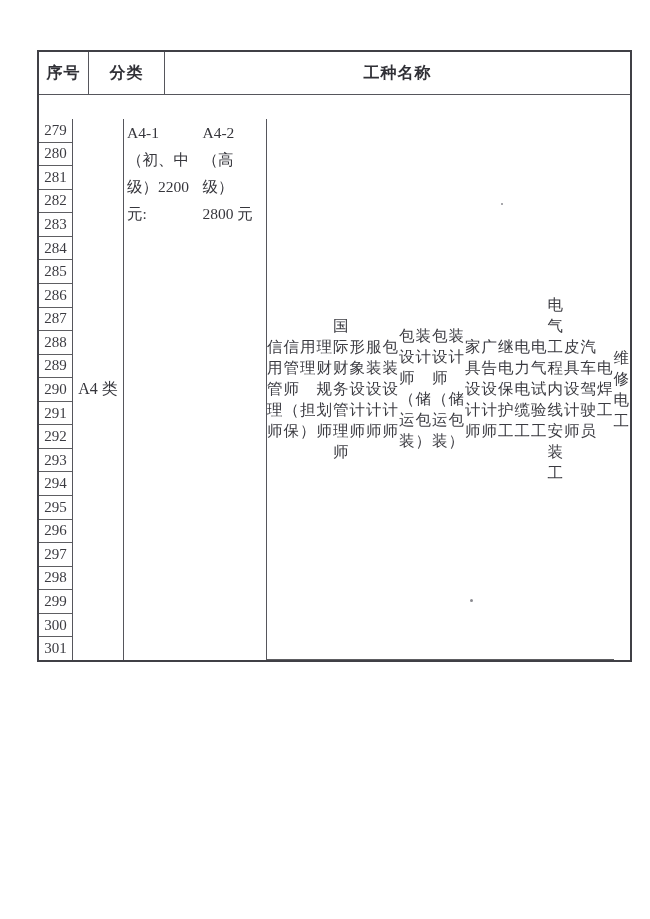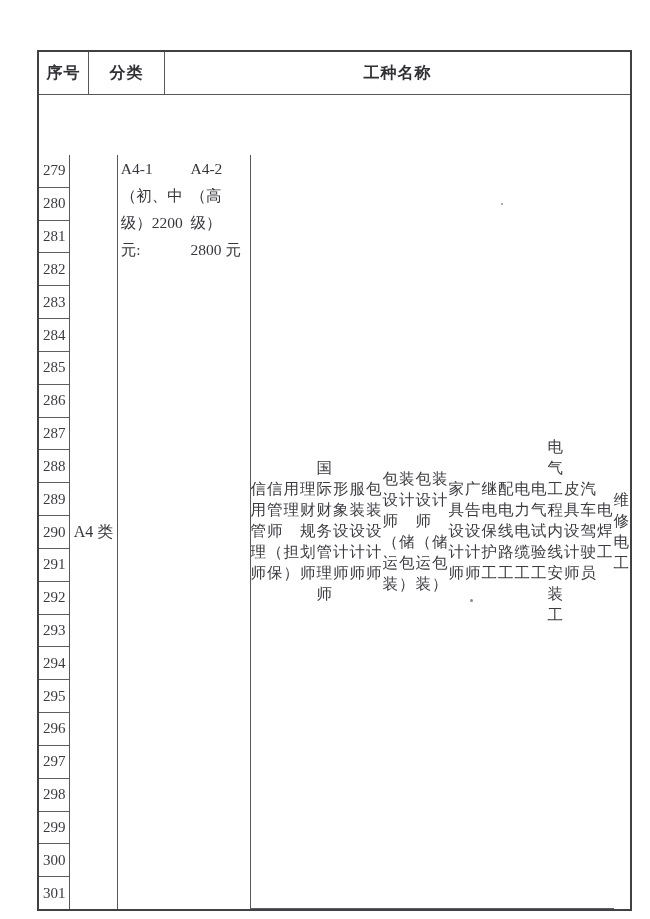--- a/index.html
+++ b/index.html
@@ -13,27 +13,26 @@
     height: 919px;
     overflow: hidden;
     font-family: "Liberation Serif", "DejaVu Serif", serif;
     color: #3a3a40;
   }
   .doc-table {
     position: absolute;
     left: 37px;
     top: 50px;
     width: 595px;
-    height: 861px;
+    height: 612px;
     box-sizing: border-box;
     border: 2px solid #404046;
     display: flex;
     flex-direction: column;
     background: #ffffff;
-    gap: 36px;
   }
   .header-row {
     display: flex;
     height: 42px;
     flex: 0 0 42px;
     border-bottom: 1px solid #56565c;
   }
   .hcell {
     box-sizing: border-box;
     display: flex;
@@ -211,21 +210,20 @@
         <div class="job-cell">包装设计师（储运包装）</div>
 
 
 
         <div class="job-cell">家具设计师</div>
 
         <div class="job-cell">广告设计师</div>
 
         <div class="job-cell">继电保护工</div>
 
-        <div class="job-cell">配电线路工</div>
 
         <div class="job-cell">电力电缆工</div>
 
         <div class="job-cell">电气试验工</div>
 
         <div class="job-cell">电气工程内线安装工</div>
 
 
         <div class="job-cell">皮具设计师</div>
 

